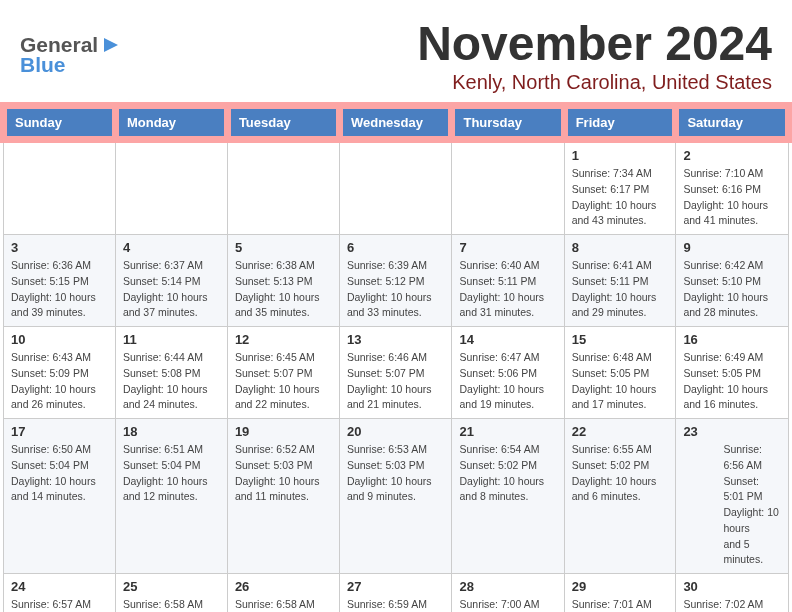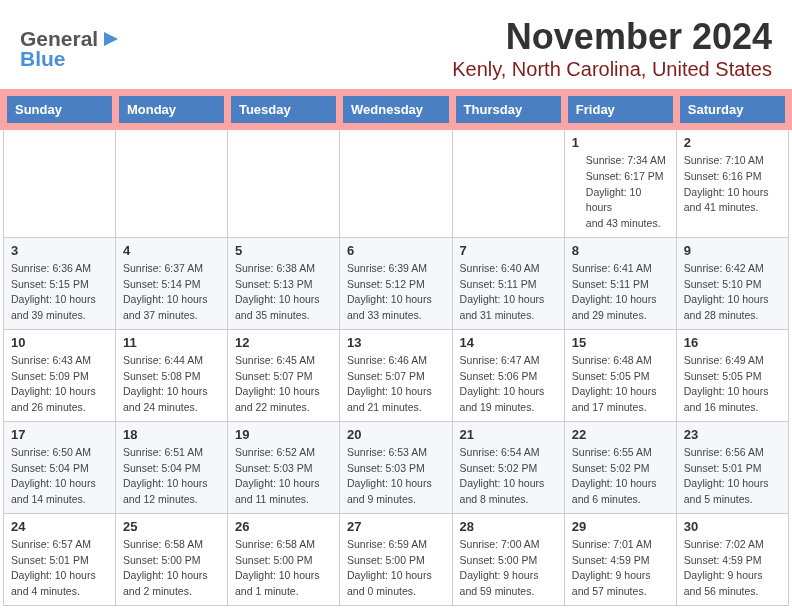--- a/index.html
+++ b/index.html
@@ -3,21 +3,21 @@
   <meta charset="utf-8">
   <style>
     * { box-sizing: border-box; margin: 0; padding: 0; }
     body { font-family: Arial, sans-serif; background: #fff; width: 792px; min-height: 612px; }
     
     .header { padding: 16px 20px 8px 20px; display: flex; justify-content: space-between; align-items: center; }
     
     .logo { display: flex; flex-direction: column; align-items: flex-start; }
     
     .title-block { text-align: right; }
-    .month-title { font-size: 36px; font-weight: bold; color: #333; }
+    .month-title { font-size: 48px; font-weight: bold; color: #333; }
     .location-subtitle { font-size: 20px; color: #7f1d1d; }
     
     .calendar { width: 100%; border-collapse: collapse; margin: 0; }
     .calendar th {
       background: #4a7fc1;
       color: #fff;
       font-size: 13px;
       font-weight: bold;
       padding: 6px 8px;
       text-align: left;
@@ -71,21 +71,21 @@
   </thead>
   <tbody id="calendar-body">
   <tr>
         <td class="empty-cell"></td>
         <td class="empty-cell"></td>
         <td class="empty-cell"></td>
         <td class="empty-cell"></td>
         <td class="empty-cell"></td>
         <td>
           <span class="day-num">1</span>
-          <div class="day-info" style="white-space: pre-line; margin-left: 14px;">Sunrise: 7:34 AM
+          <div class="day-info" style="white-space: pre-line;">Sunrise: 7:34 AM
 Sunset: 6:17 PM
 Daylight: 10 hours
 and 43 minutes.</div>
         </td>
         <td>
           <span class="day-num">2</span>
           <div class="day-info" style="white-space: pre-line;">Sunrise: 7:10 AM
 Sunset: 6:16 PM
 Daylight: 10 hours
 and 41 minutes.</div>
@@ -231,21 +231,21 @@
         </td>
         <td>
           <span class="day-num">22</span>
           <div class="day-info" style="white-space: pre-line;">Sunrise: 6:55 AM
 Sunset: 5:02 PM
 Daylight: 10 hours
 and 6 minutes.</div>
         </td>
         <td>
           <span class="day-num">23</span>
-          <div class="day-info" style="white-space: pre-line;">Sunrise: 6:56 AM
+          <div class="day-info" style="white-space: pre-line; margin-left: 40px;">Sunrise: 6:56 AM
 Sunset: 5:01 PM
 Daylight: 10 hours
 and 5 minutes.</div>
         </td>
       </tr>
       <tr>
         <td>
           <span class="day-num">24</span>
           <div class="day-info" style="white-space: pre-line;">Sunrise: 6:57 AM
 Sunset: 5:01 PM

